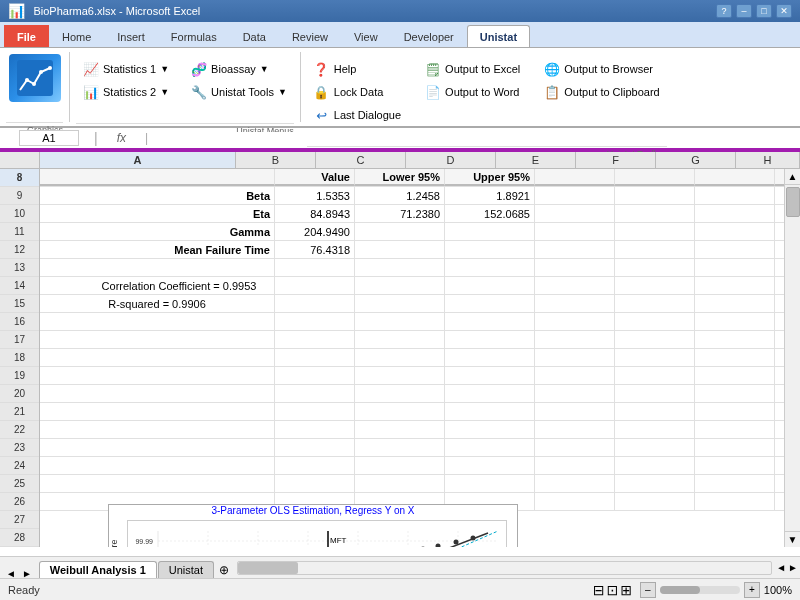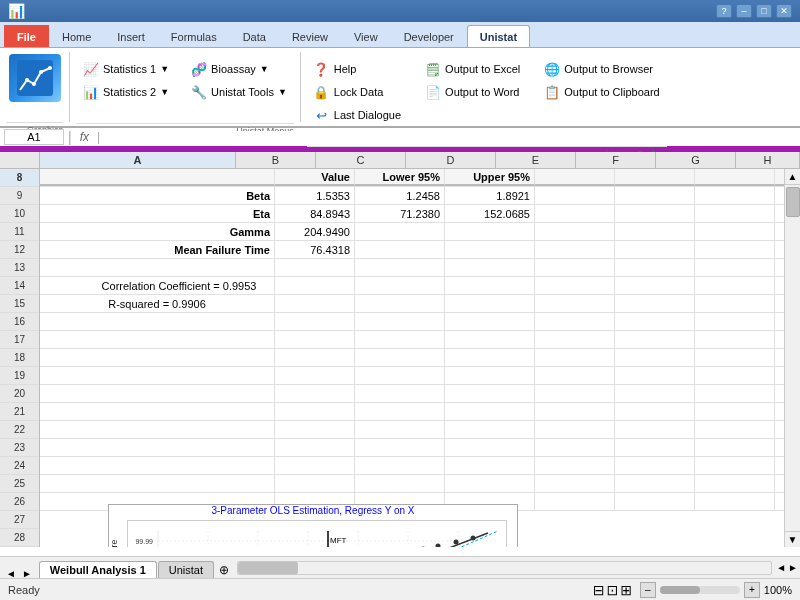--- a/index.html
+++ b/index.html
@@ -128,26 +128,26 @@
       width: 16px; height: 16px;
       display: inline-flex;
       align-items: center;
       justify-content: center;
       font-size: 13px;
     }
 
     
     .formula-bar {
       background: white;
-      border-bottom: 6px solid #a21caf;
+      border-bottom: 4px solid #a21caf;
       height: 24px;
       display: flex;
       align-items: center;
-      padding: 0 4px;
-      gap: 4px;
+      padding: 0 19px;
+      gap: 15px;
     }
     .cell-ref {
       width: 60px;
       border: 1px solid #ccc;
       padding: 1px 4px;
       font-size: 11px;
       text-align: center;
     }
     .formula-bar-fx {
       color: #666;
@@ -317,20 +317,21 @@
 
     .zoom-controls { display: flex; align-items: center; gap: 4px; }
     .zoom-btn { width: 16px; height: 16px; background: #e0e0e0; border: 1px solid #aaa; display: flex; align-items: center; justify-content: center; cursor: pointer; font-size: 10px; }
   </style>
 </head>
 <body>
 
 <div class="title-bar">
   <div style="display:flex;align-items:center;gap:8px;">
     <span style="font-size:14px;">📊</span>
+    <span>BioPharma6.xlsx - Microsoft Excel</span>
   </div>
   <div class="title-bar-controls">
     <span class="title-btn">?</span>
     <span class="title-btn">–</span>
     <span class="title-btn">□</span>
     <span class="title-btn">✕</span>
   </div>
 </div>
 
 <div class="ribbon-tabs">

